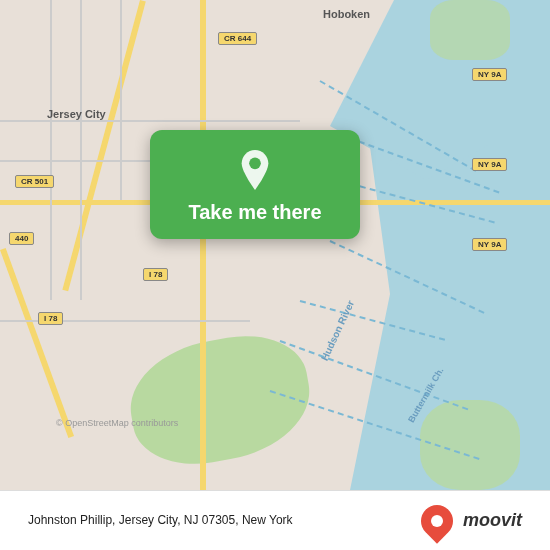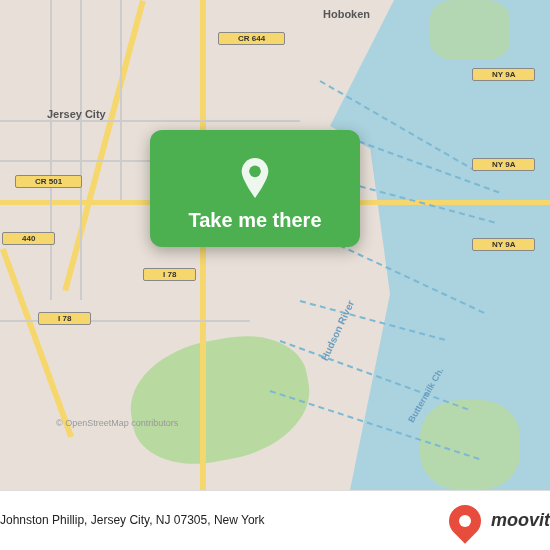--- a/index.html
+++ b/index.html
@@ -134,21 +134,21 @@
     }
 
     
     .popup-card {
       position: absolute;
       top: 130px;
       left: 150px;
       width: 210px;
       background: #4caf50;
       border-radius: 12px;
-      padding: 28px 15px 15px;
+      padding: 20px 15px 15px;
       display: flex;
       flex-direction: column;
       align-items: center;
       box-shadow: 0 4px 15px rgba(0,0,0,0.3);
       cursor: pointer;
     }
 
     .popup-pin {
       width: 40px;
       height: 40px;
@@ -169,21 +169,21 @@
     }
 
     
     #bottom-bar {
       width: 550px;
       height: 60px;
       background: white;
       display: flex;
       align-items: center;
       justify-content: flex-end;
-      padding: 0 0;
+      padding: 0 28px;
       border-top: 1px solid #ddd;
     }
 
     .bottom-left {
       flex: 1;
     }
 
     .bottom-address {
       font-size: 12px;
       color: #222;
@@ -243,21 +243,21 @@
     }
 
     
     .shield {
       position: absolute;
       background: #f5d76e;
       border: 1.5px solid #888;
       border-radius: 2px;
       font-size: 8px;
       font-weight: bold;
-      padding: 1px 19px;
+      padding: 1px 5px;
       color: #333;
     }
   </style>
 </head>
 <body>
 
 <div id="map-container">
 
   <div class="water-hudson"></div>
   <div class="water-upper"></div>
@@ -281,21 +281,21 @@
   <div class="dashed-line" style="top:80px; left:320px; width:180px; transform:rotate(30deg);"></div>
   <div class="dashed-line" style="top:130px; left:330px; width:180px; transform:rotate(20deg);"></div>
   <div class="dashed-line" style="top:180px; left:340px; width:160px; transform:rotate(15deg);"></div>
   <div class="dashed-line" style="top:240px; left:330px; width:170px; transform:rotate(25deg);"></div>
   <div class="dashed-line" style="top:300px; left:300px; width:150px; transform:rotate(15deg);"></div>
   <div class="dashed-line" style="top:340px; left:280px; width:200px; transform:rotate(20deg);"></div>
   <div class="dashed-line" style="top:390px; left:270px; width:220px; transform:rotate(18deg);"></div>
 
   <div class="shield" style="top:32px; left:218px;">CR 644</div>
   <div class="shield" style="top:175px; left:15px;">CR 501</div>
-  <div class="shield" style="top:232px; left:2px;">440</div>
+  <div class="shield" style="top:232px; left:9px;">440</div>
   <div class="shield" style="top:268px; left:143px;">I 78</div>
   <div class="shield" style="top:312px; left:38px;">I 78</div>
   <div class="shield" style="top:68px; left:472px;">NY 9A</div>
   <div class="shield" style="top:158px; left:472px;">NY 9A</div>
   <div class="shield" style="top:238px; left:472px;">NY 9A</div>
 
   <div class="map-text" style="top:8px; left:323px;">Hoboken</div>
   <div class="map-text" style="top:108px; left:47px;">Jersey City</div>
   <div class="map-text" style="top:325px; left:305px; transform:rotate(-65deg); font-size:10px; color:#6a9dbf;">Hudson River</div>
   <div class="map-text" style="top:390px; left:395px; transform:rotate(-60deg); font-size:9px; color:#6a9dbf;">Buttermilk Ch.</div>

